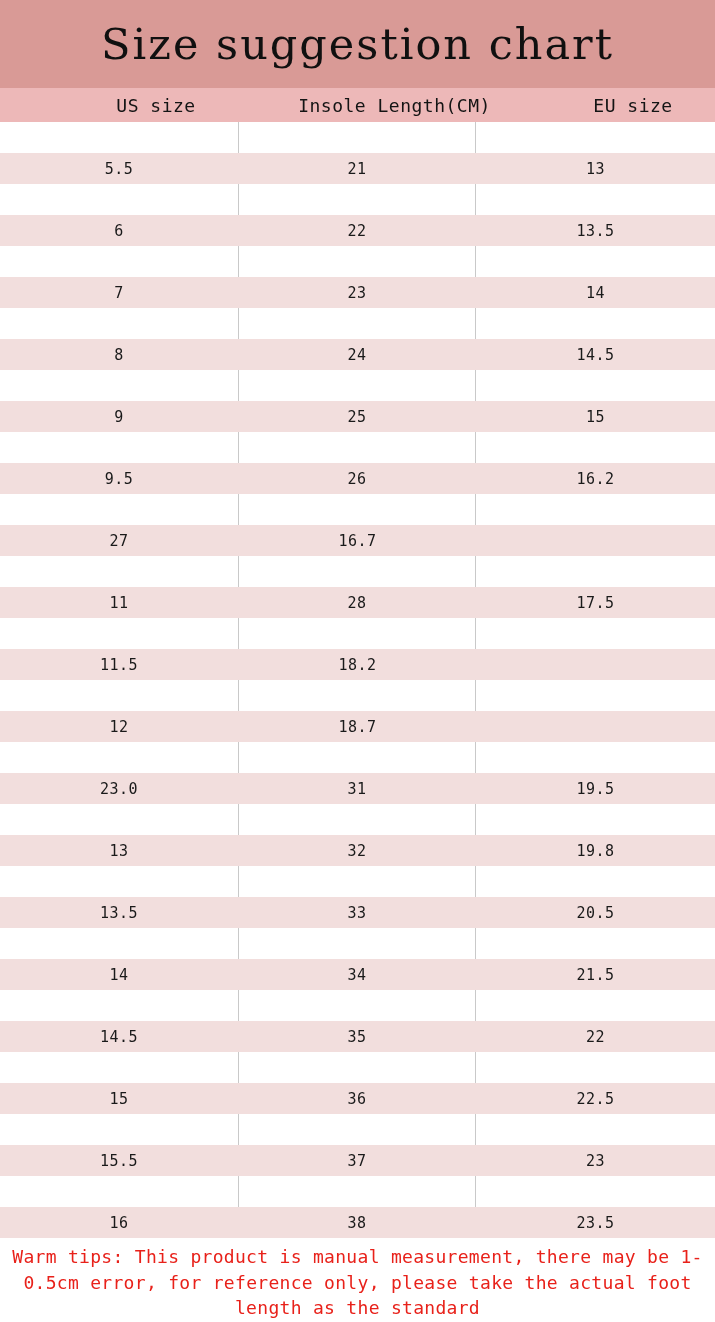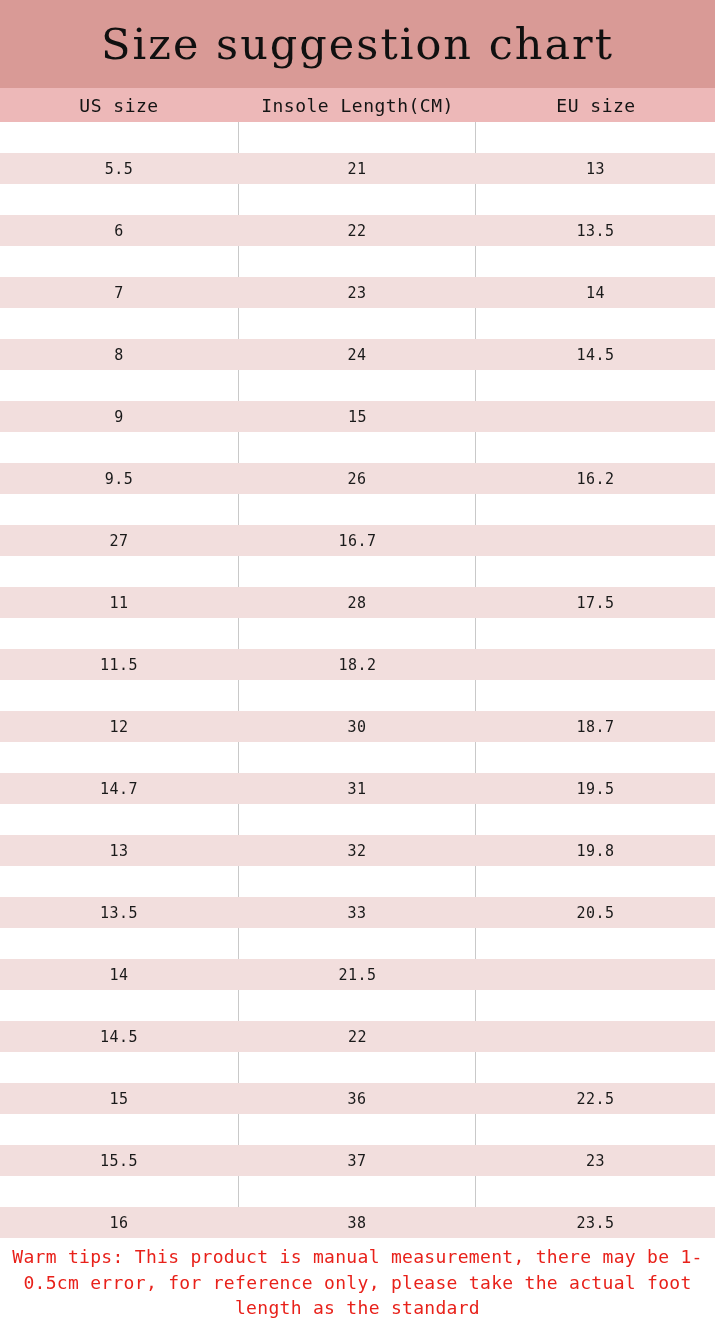--- a/index.html
+++ b/index.html
@@ -40,20 +40,21 @@
     line-height: 1;
     white-space: nowrap;
   }
 
   
   .header-band {
     height: 34px;
     background: #edb8b8;
     display: flex;
     flex: 0 0 auto;
+    padding-left: 37px;
   }
   .header-cell {
     display: flex;
     align-items: center;
     justify-content: center;
     font-size: 18px;
     color: #141414;
     white-space: nowrap;
     letter-spacing: 0.5px;
   }
@@ -172,20 +173,21 @@
         <div class="cell col-eu">24</div>
         <div class="cell col-in">14.5</div>
       </div>
       <div class="row row-sep">
         <div class="cell col-us"></div>
         <div class="cell col-eu"></div>
         <div class="cell col-in"></div>
       </div>
       <div class="row row-data">
         <div class="cell col-us">9</div>
+        <div class="cell col-eu">25</div>
         <div class="cell col-in">15</div>
       </div>
       <div class="row row-sep">
         <div class="cell col-us"></div>
         <div class="cell col-eu"></div>
         <div class="cell col-in"></div>
       </div>
       <div class="row row-data">
         <div class="cell col-us">9.5</div>
         <div class="cell col-eu">26</div>
@@ -219,30 +221,29 @@
         <div class="cell col-us">11.5</div>
         <div class="cell col-in">18.2</div>
       </div>
       <div class="row row-sep">
         <div class="cell col-us"></div>
         <div class="cell col-eu"></div>
         <div class="cell col-in"></div>
       </div>
       <div class="row row-data">
         <div class="cell col-us">12</div>
-        <div class="cell col-eu">30</div>
         <div class="cell col-in">18.7</div>
       </div>
       <div class="row row-sep">
         <div class="cell col-us"></div>
         <div class="cell col-eu"></div>
         <div class="cell col-in"></div>
       </div>
       <div class="row row-data">
-        <div class="cell col-us">14.7</div>
+        <div class="cell col-us">23.0</div>
         <div class="cell col-eu">31</div>
         <div class="cell col-in">19.5</div>
       </div>
       <div class="row row-sep">
         <div class="cell col-us"></div>
         <div class="cell col-eu"></div>
         <div class="cell col-in"></div>
       </div>
       <div class="row row-data">
         <div class="cell col-us">13</div>
@@ -259,29 +260,31 @@
         <div class="cell col-eu">33</div>
         <div class="cell col-in">20.5</div>
       </div>
       <div class="row row-sep">
         <div class="cell col-us"></div>
         <div class="cell col-eu"></div>
         <div class="cell col-in"></div>
       </div>
       <div class="row row-data">
         <div class="cell col-us">14</div>
+        <div class="cell col-eu">34</div>
         <div class="cell col-in">21.5</div>
       </div>
       <div class="row row-sep">
         <div class="cell col-us"></div>
         <div class="cell col-eu"></div>
         <div class="cell col-in"></div>
       </div>
       <div class="row row-data">
         <div class="cell col-us">14.5</div>
+        <div class="cell col-eu">35</div>
         <div class="cell col-in">22</div>
       </div>
       <div class="row row-sep">
         <div class="cell col-us"></div>
         <div class="cell col-eu"></div>
         <div class="cell col-in"></div>
       </div>
       <div class="row row-data">
         <div class="cell col-us">15</div>
         <div class="cell col-eu">36</div>

